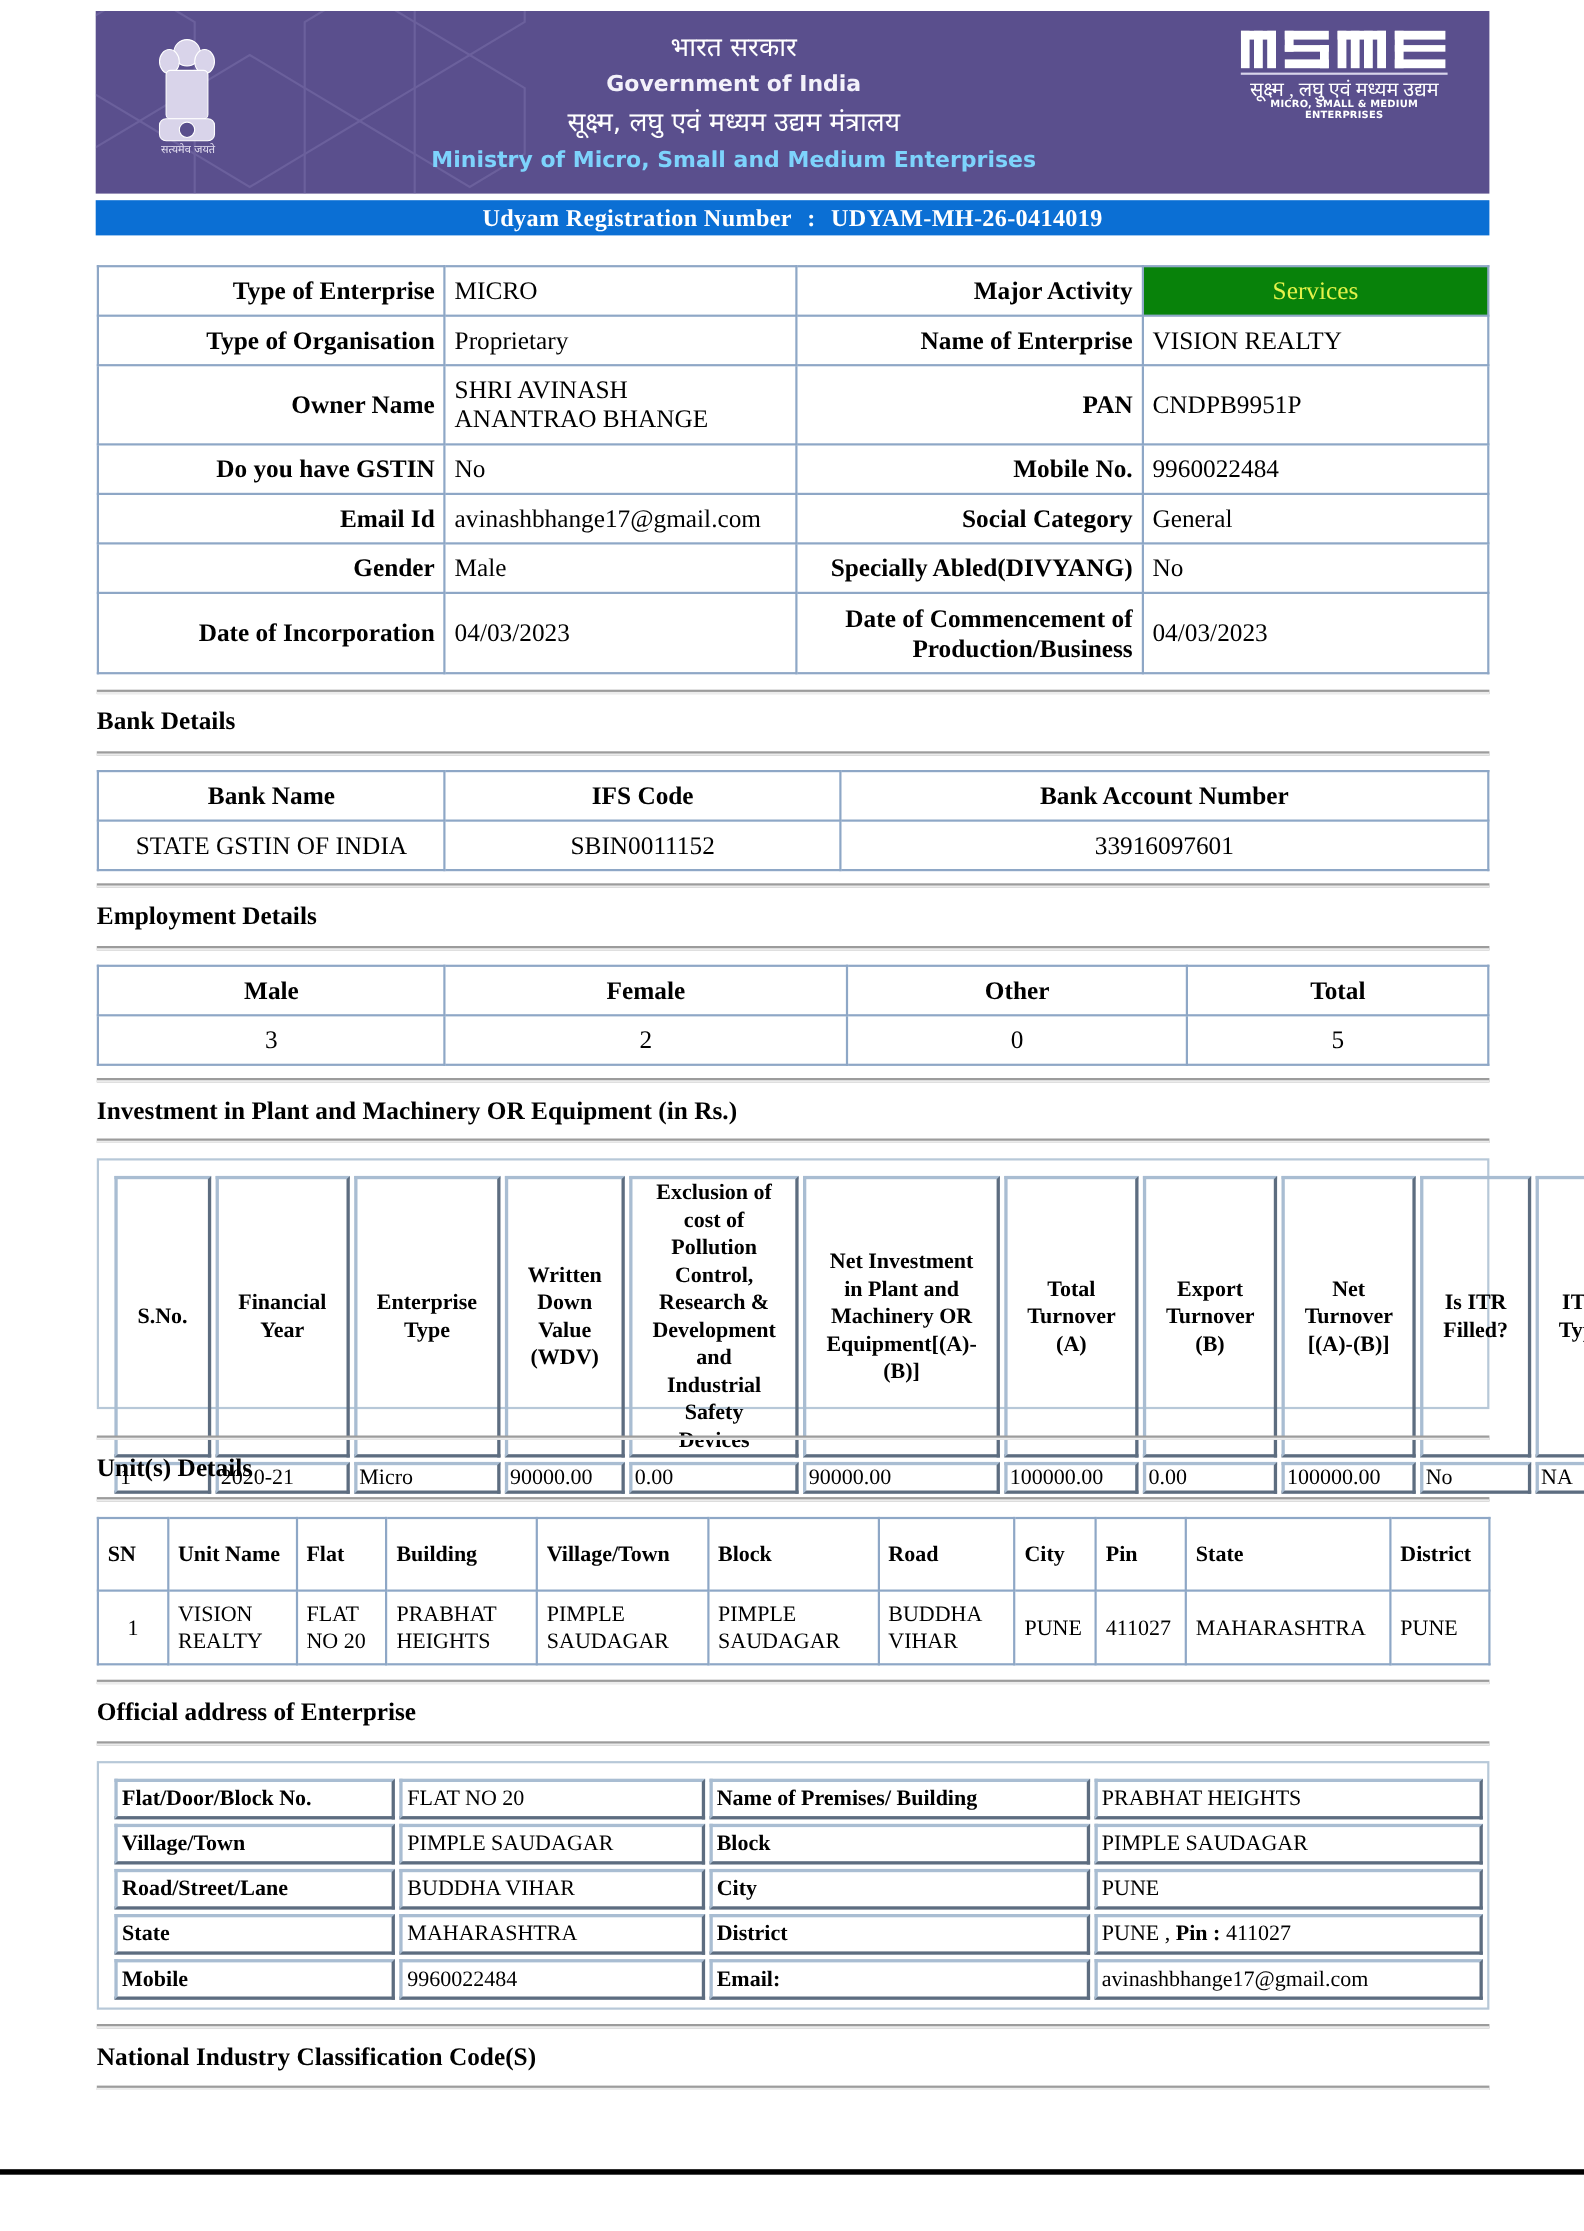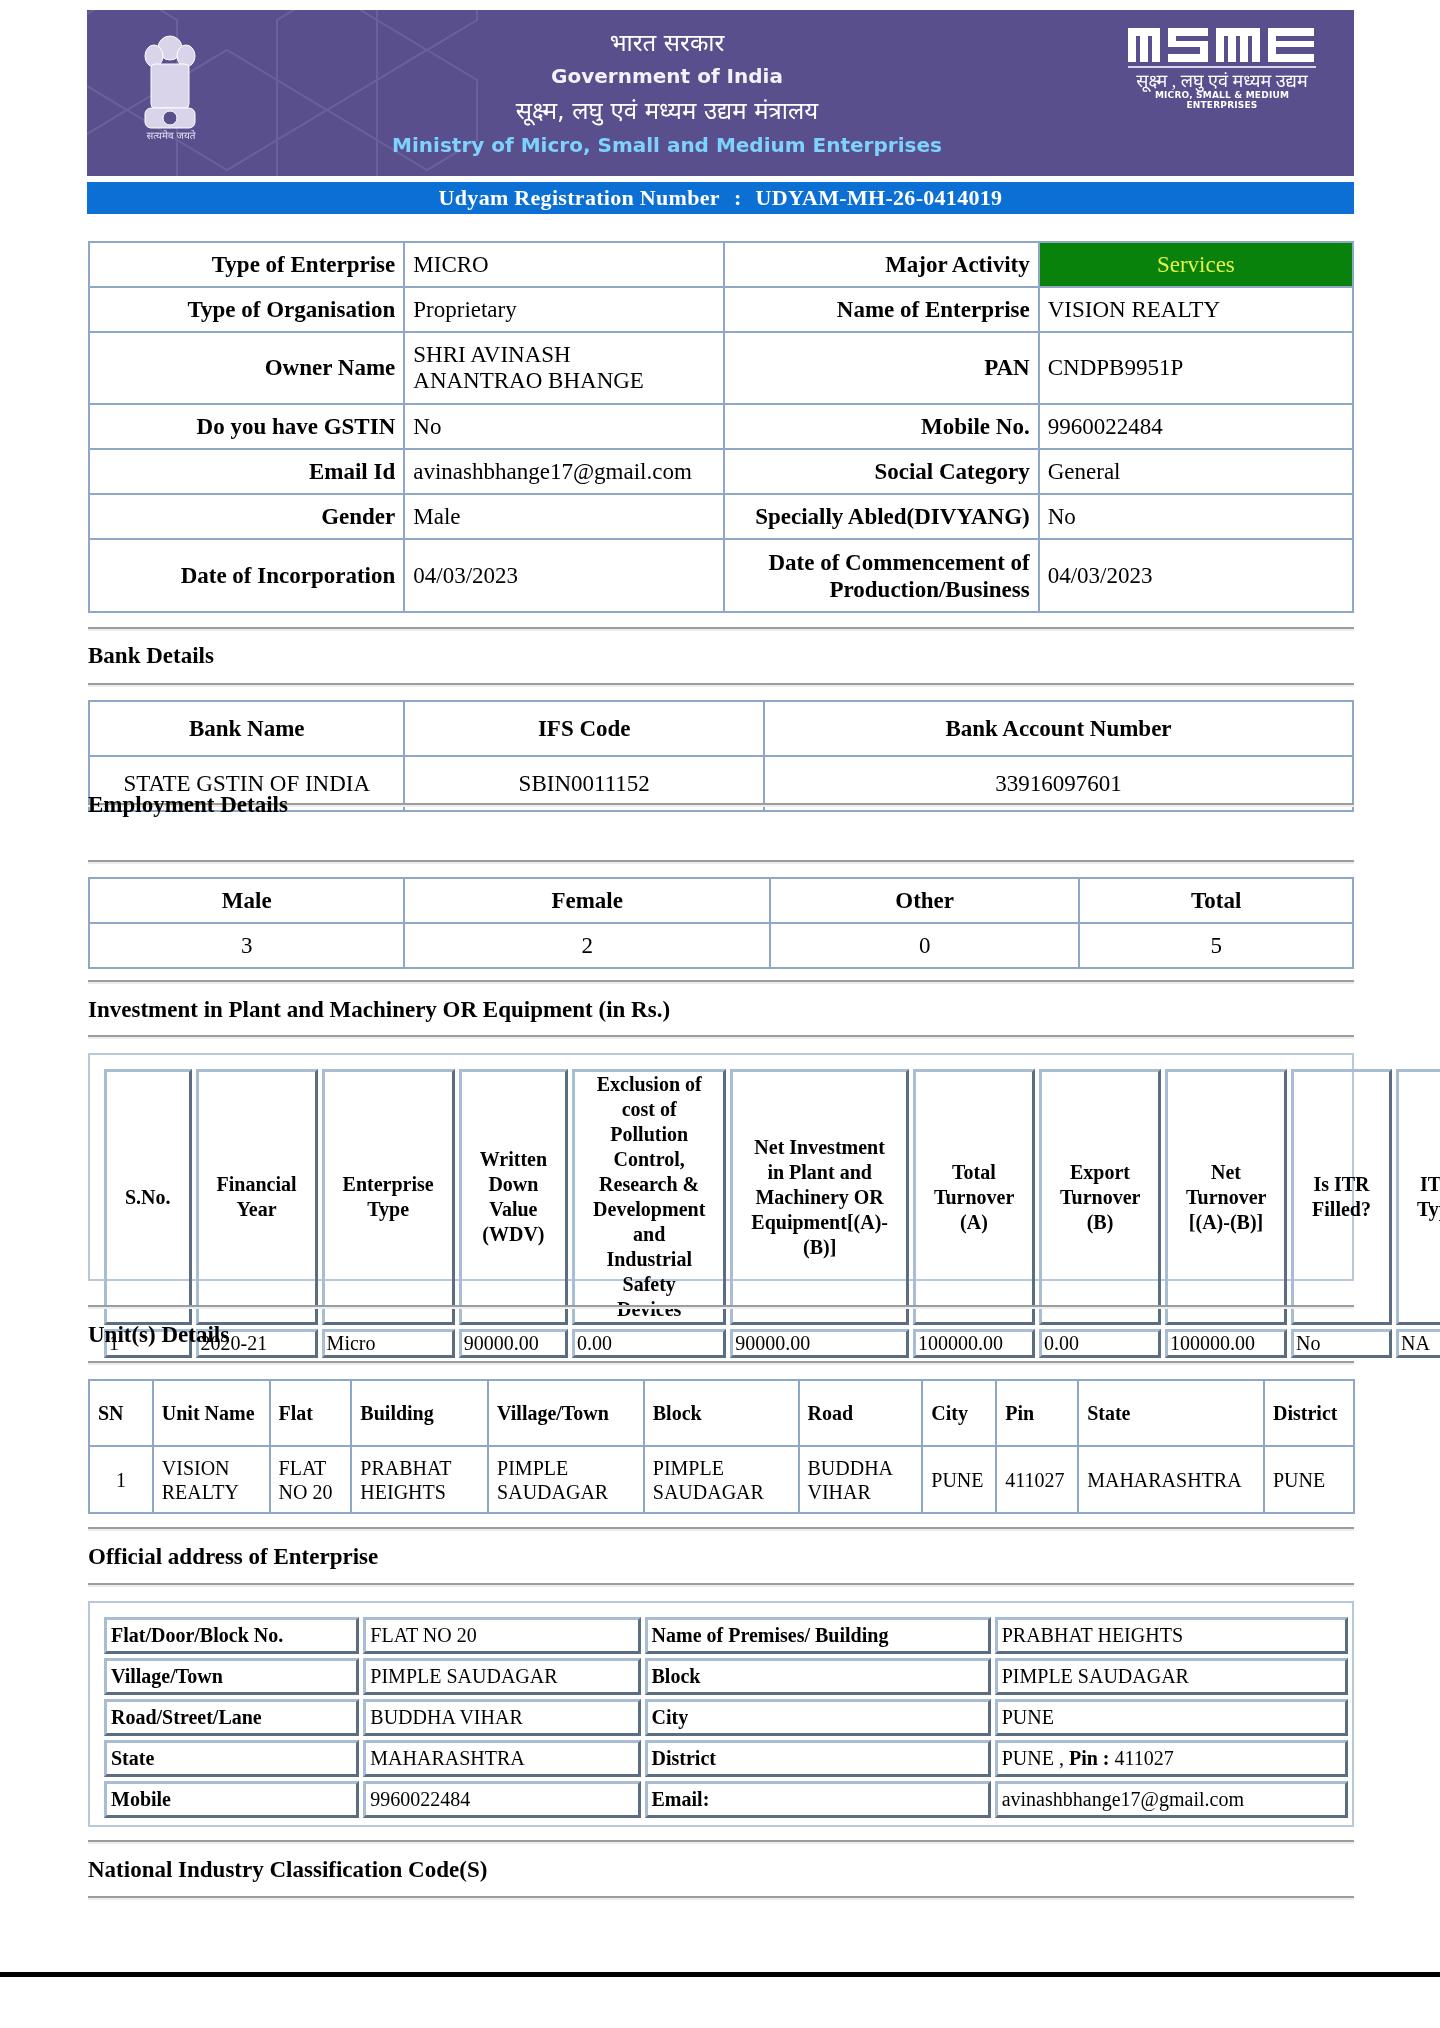--- a/index.html
+++ b/index.html
@@ -45,21 +45,21 @@
   .main-table { position: absolute; left: 88px; top: 241px; width: 1266px; font-size: 23px; }
   .main-table td { padding: 2px 8px; vertical-align: middle; }
   .main-table td.lbl { font-weight: bold; text-align: right; }
   .main-table td.val { text-align: left; }
   .main-table td.green { background: #08820a; color: #e4f24a; text-align: center; }
 
   .section-title { position: absolute; left: 88px; font-size: 23px; font-weight: bold; }
   .rule { position: absolute; left: 88px; width: 1266px; height: 4px; background: #9c9c9c; border-bottom: 2px solid #ececec; }
 
   .bank-table { position: absolute; left: 88px; top: 700px; width: 1266px; font-size: 23px; text-align: center; }
-  .bank-table th, .bank-table td { height: 55px; }
+  .bank-table th, .bank-table td { height: 45px; }
 
   .emp-table { position: absolute; left: 88px; top: 877px; width: 1266px; font-size: 23px; text-align: center; }
   .emp-table th, .emp-table td { height: 45px; }
 
   
   .inv-wrap { position: absolute; left: 88px; top: 1053px; width: 1266px; height: 228px; border: 2px solid #b7c8d8; }
   .inv-table { position: absolute; left: 10px; top: 10px; border-collapse: separate; border-spacing: 4px; font-size: 20px; }
   .inv-table th, .inv-table td { border: 3px solid; border-color: #a9bdd2 #5d6d80 #5d6d80 #a9bdd2; }
   .inv-table th { font-weight: bold; text-align: center; line-height: 25px; height: 178px; padding: 0 18px; }
   .inv-table td { text-align: left; padding: 0 2px; height: 29px; }
@@ -220,21 +220,21 @@
   </tr>
   <tr>
     <td>STATE GSTIN OF INDIA</td>
     <td>SBIN0011152</td>
     <td>33916097601</td>
   </tr>
 </tbody>
   </table>
 <div class="rule" style="top:803px"></div>
 
-<div class="section-title" style="top:792px">Employment Details</div>
+<div class="section-title" style="top:820px">Employment Details</div>
 <div class="rule" style="top:860px"></div>
 <table class="emp-table grid">
   <colgroup>
       <col style="width:316px">
       <col style="width:366px">
       <col style="width:310px">
       <col style="width:274px">
     </colgroup>
   <tbody>
       <tr>

